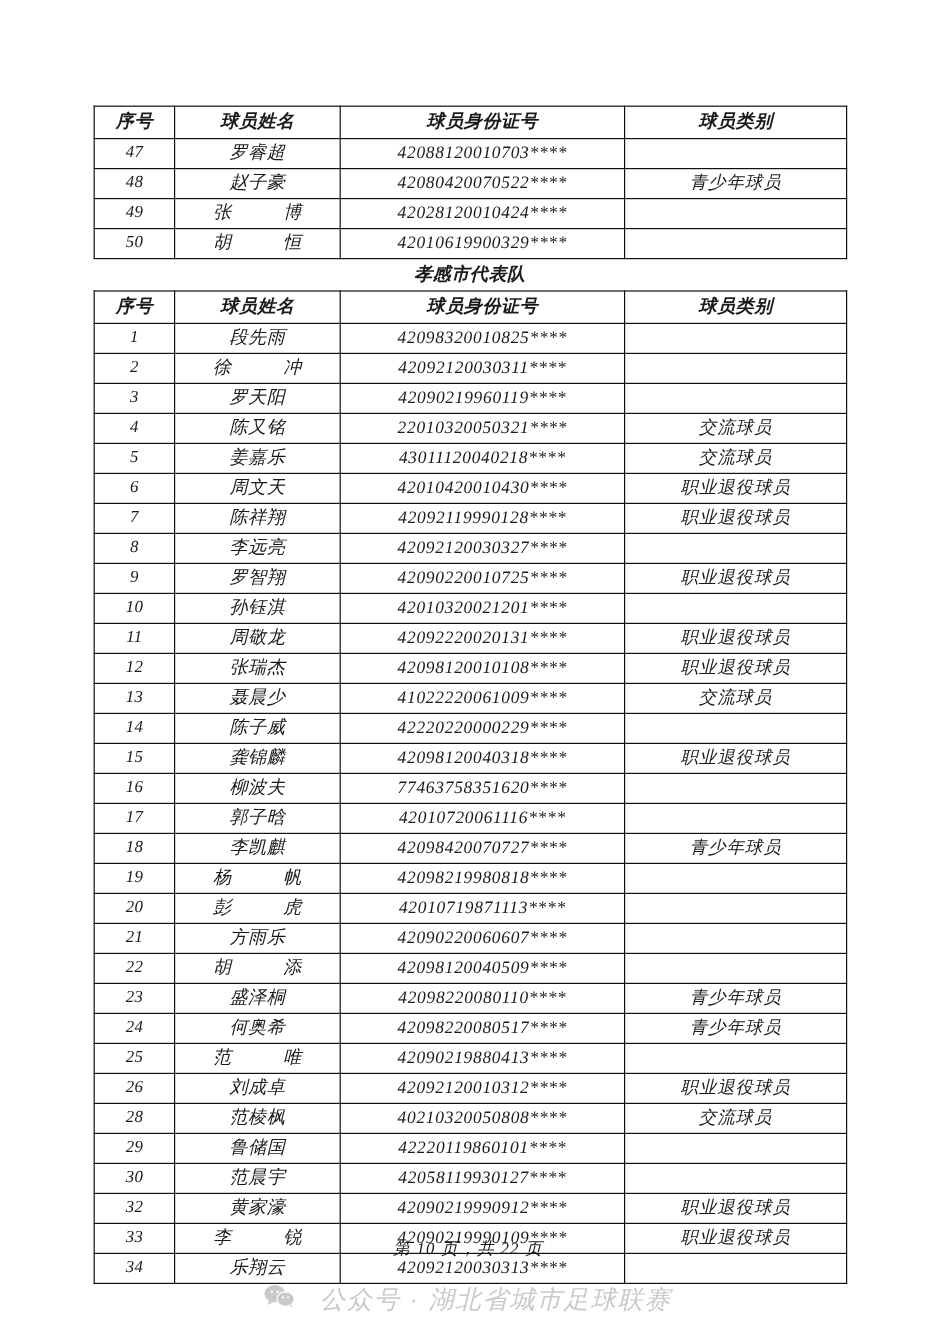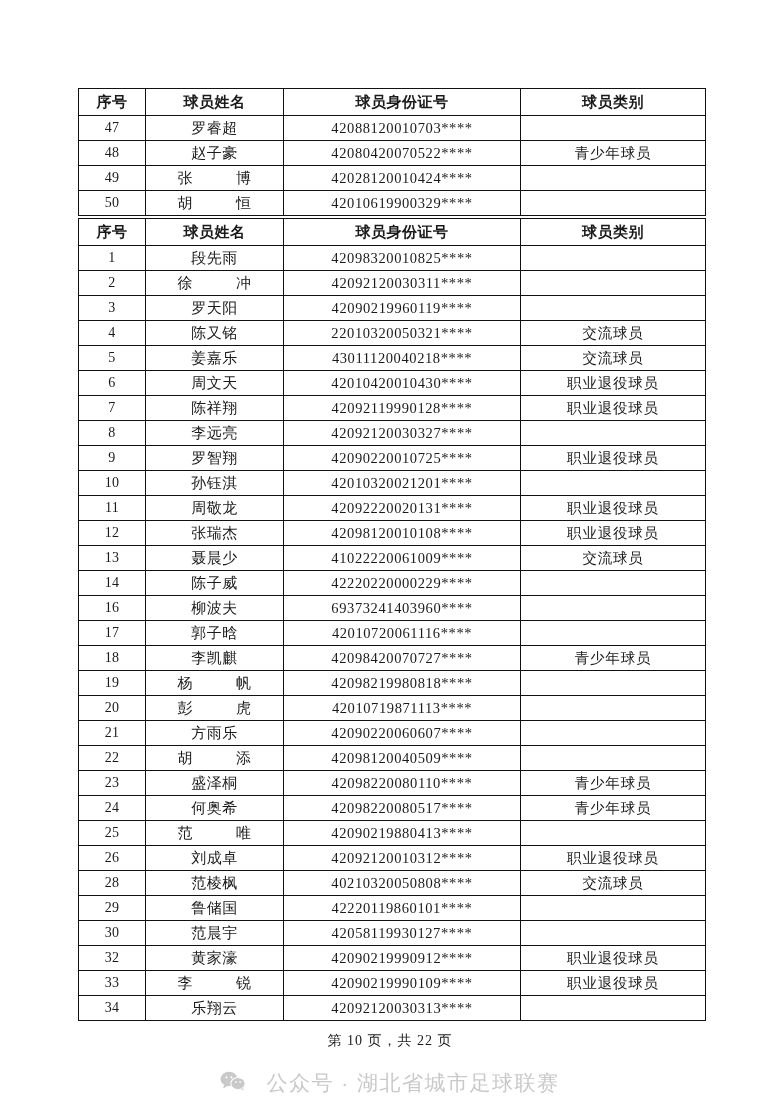--- a/index.html
+++ b/index.html
@@ -15,20 +15,21 @@
     font-family: "Liberation Serif", "DejaVu Serif", serif;
     color: #1a1a1a;
     overflow: hidden;
   }
 
   .page {
     position: relative;
     width: 780px;
     height: 866px;
     box-sizing: border-box;
+    font-style: italic;
   }
 
   
   .table-block {
     position: absolute;
     left: 78px;
     width: 627px;
   }
   #block-top    { top: 88px; }
   #block-bottom { top: 218px; }
@@ -178,20 +179,21 @@
             <td class="col-no">50</td>
             <td class="col-name"><span class="nm2">胡恒</span></td>
             <td class="col-id">42010619900329****</td>
             <td class="col-type"></td>
           </tr>
         </tbody>
     </table>
   </div>
 
   <div class="table-block" id="block-bottom">
+    <div class="section-title">孝感市代表队</div>
     <table class="roster">
       <colgroup>
         <col class="c-no">
           <col class="c-name">
           <col class="c-id">
           <col class="c-type">
       </colgroup>
       <thead>
         <tr>
           <th>序号</th>
@@ -279,23 +281,29 @@
             <td class="col-id">41022220061009****</td>
             <td class="col-type">交流球员</td>
           </tr>
           <tr>
             <td class="col-no">14</td>
             <td class="col-name">陈子威</td>
             <td class="col-id">42220220000229****</td>
             <td class="col-type"></td>
           </tr>
           <tr>
+            <td class="col-no">15</td>
+            <td class="col-name">龚锦麟</td>
+            <td class="col-id">42098120040318****</td>
+            <td class="col-type">职业退役球员</td>
+          </tr>
+          <tr>
             <td class="col-no">16</td>
             <td class="col-name">柳波夫</td>
-            <td class="col-id">69373241403960****</td>
+            <td class="col-id">77463758351620****</td>
             <td class="col-type"></td>
           </tr>
           <tr>
             <td class="col-no">17</td>
             <td class="col-name">郭子晗</td>
             <td class="col-id">42010720061116****</td>
             <td class="col-type"></td>
           </tr>
           <tr>
             <td class="col-no">18</td>

